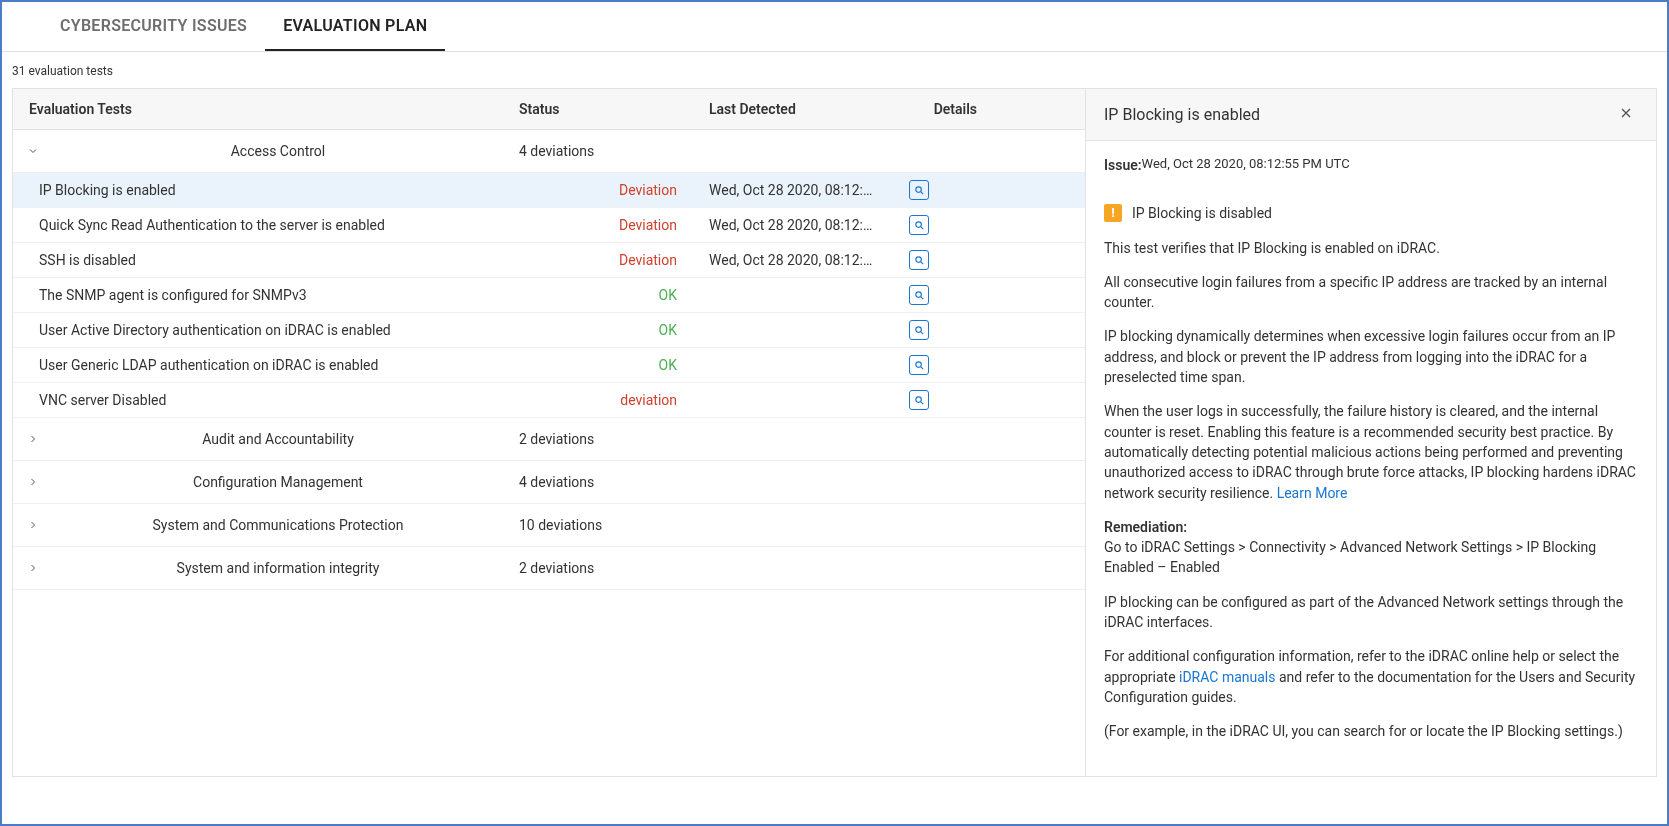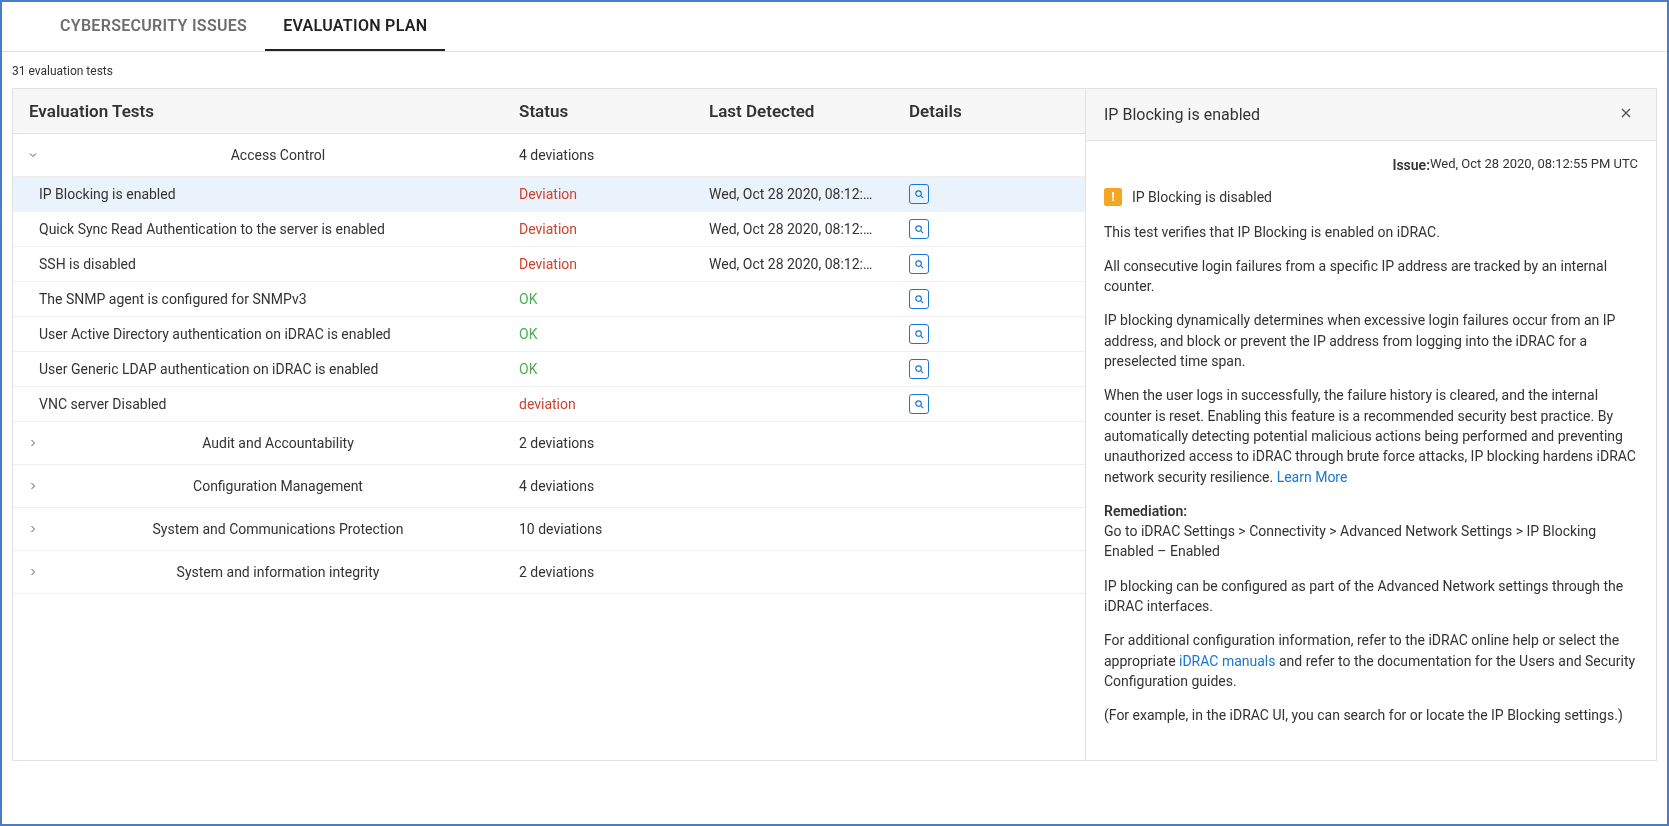--- a/index.html
+++ b/index.html
@@ -45,28 +45,28 @@
   }
   .table-wrap {
     flex: 0 0 1074px;
     border: 1px solid #e2e2e2;
   }
   .thead {
     display: flex;
     background: #f7f7f7;
     border-bottom: 1px solid #e2e2e2;
     font-weight: 600;
-    font-size: 17px;
+    font-size: 14px;
     color: #333;
   }
   .th, .td { padding: 12px 16px; }
   .col-tests { flex: 0 0 490px; }
   .col-status { flex: 0 0 190px; }
   .col-last { flex: 0 0 200px; white-space: nowrap; overflow: hidden; text-overflow: ellipsis; }
-  .col-details { flex: 0 0 100px; text-align: left; }
+  .col-details { flex: 0 0 100px; text-align: right; }
   .group-row {
     display: flex;
     align-items: center;
     border-bottom: 1px solid #eee;
     cursor: pointer;
   }
   .group-row .chev {
     width: 40px;
     display: flex;
     justify-content: center;
@@ -85,21 +85,21 @@
     color: #333;
   }
   .test-row {
     display: flex;
     align-items: center;
     border-bottom: 1px solid #f0f0f0;
     font-size: 14px;
   }
   .test-row.selected { background: #eaf3fb; }
   .test-row .tname { flex: 0 0 490px; padding: 9px 16px 9px 26px; color: #333; }
-  .test-row .tstatus { flex: 0 0 190px; padding: 9px 16px; }
+  .test-row .tstatus { flex: 0 0 190px; padding: 9px 16px; text-align: right; }
   .test-row .tlast { flex: 0 0 200px; padding: 9px 16px; white-space: nowrap; overflow: hidden; text-overflow: ellipsis; color: #333; }
   .test-row .tdetails { flex: 0 0 100px; padding: 6px 16px; }
   .status-dev { color: #d0412e; }
   .status-ok { color: #4caf50; }
   .detail-icon {
     display: inline-flex;
     width: 20px; height: 20px;
     border: 1.5px solid #1976d2;
     border-radius: 3px;
     align-items: center;
@@ -130,22 +130,22 @@
   .close-btn svg { width: 16px; height: 16px; }
   .detail-body {
     padding: 14px 18px 20px 18px;
     overflow-y: auto;
     font-size: 14px;
     color: #333;
     line-height: 1.45;
   }
   .issue-line {
     display: flex;
-    justify-content: flex-end;
-    margin-bottom: 12px;
+    justify-content: flex-start;
+    margin-bottom: 28px;
   }
   .issue-line .lbl { font-weight: 600; }
   .issue-line .ts { color: #333; font-size: 13px; }
   .warn-line { display: flex; align-items: center; gap: 10px; margin-bottom: 14px; }
   .warn-badge {
     width: 18px; height: 18px;
     background: #f5a623;
     color: #fff;
     font-weight: 700;
     font-size: 13px;

